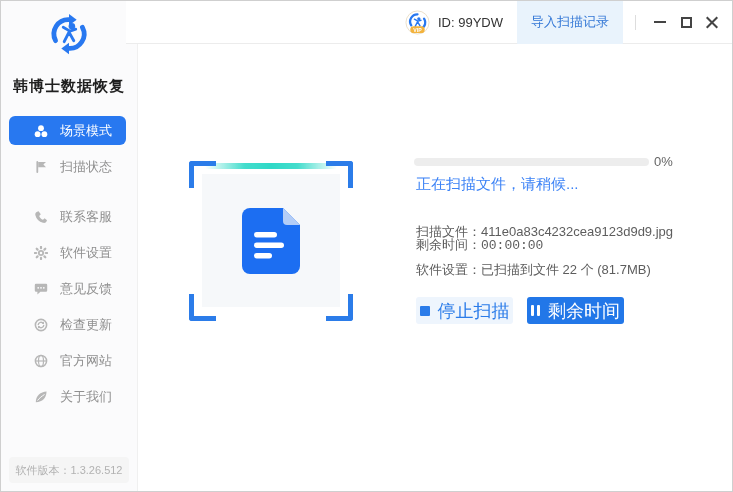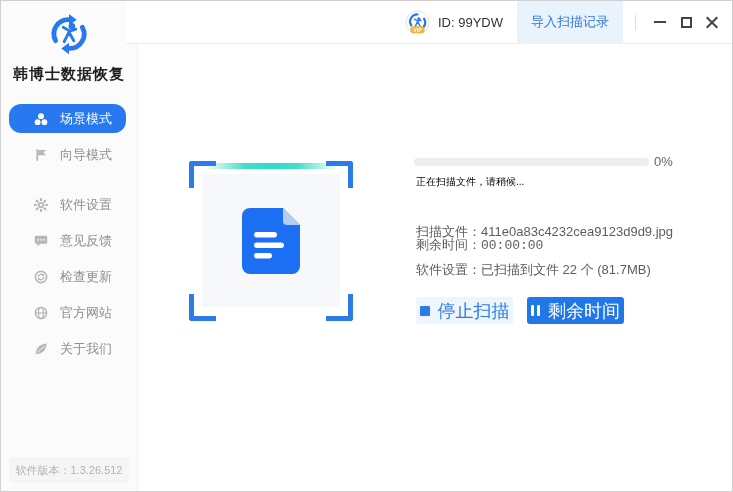--- a/index.html
+++ b/index.html
@@ -10,26 +10,26 @@
     border:1px solid #cfcfcf; overflow:hidden;
   }
   
   .sidebar {
     position:absolute; left:0; top:0; width:137px; height:100%;
     background:#fbfbfc; border-right:1px solid #f0f0f0;
   }
   .logo-wrap { text-align:center; padding-top:10px; }
   .app-title {
     text-align:center; font-size:15px; font-weight:bold; color:#1f1f1f;
-    letter-spacing:1px; margin-top:4px;
+    letter-spacing:1px; margin-top:16px;
   }
   .menu { margin-top:20px; }
   .menu-item {
     display:flex; align-items:center; height:29px; margin:0 11px 7px 8px;
-    padding-left:25px; border-radius:12px; cursor:pointer;
+    padding-left:25px; border-radius:6px; cursor:pointer;
     color:#b7b7b7; font-size:13px;
   }
   .menu-item .mi-label { color:#8f8f8f; margin-left:12px; }
   .menu-item.active { background:#2878f0; color:#fff; }
   .menu-item.active .mi-label { color:#fff; }
   .group-gap { height:14px; }
   .mi-icon { width:14px; height:14px; flex:0 0 14px; display:block; }
   .version-box {
     position:absolute; left:8px; bottom:8px; width:120px; height:26px;
     background:#f5f5f5; border-radius:4px; display:flex; align-items:center;
@@ -78,21 +78,21 @@
     filter:blur(.6px);
   }
   .doc-icon { position:absolute; left:50%; top:50%; transform:translate(-50%,-50%); }
   .scan-info { position:absolute; left:276px; top:0; width:300px; }
   .progress-row { position:absolute; left:0; top:110px; display:flex; align-items:center; }
   .progress-track {
     width:235px; height:8px; background:#ededed; border-radius:4px; overflow:hidden;
   }
   .progress-fill { height:100%; width:0; background:#2878f0; border-radius:4px; }
   .progress-label { font-size:13px; color:#666; margin-left:5px; }
-  .status-title { position:absolute; left:2px; top:131px; font-size:10px; color:#000000; }
+  .status-title { position:absolute; left:2px; top:131px; font-size:15px; color:#3b82f6; }
   .detail-row { position:absolute; left:2px; font-size:13px; color:#5d5d5d; }
   .detail-row .dr-value { color:#5d5d5d; }
   .dr-1 { top:179px; } .dr-2 { top:192px;font-family:Liberation Mono, monospace; } .dr-3 { top:217px; }
   .btn-row { position:absolute; left:2px; top:253px; display:flex; }
   .btn {
     height:27px; width:97px; display:flex; align-items:center; justify-content:center;
     font-size:18px; border:none; border-radius:3px; cursor:pointer; font-family:inherit;
   }
   .btn-stop { background:#eef5fd; color:#2b7ce9; margin-right:14px; }
   .stop-glyph { width:10px; height:10px; background:#2b7ce9; margin-right:8px; border-radius:1px; }
@@ -128,23 +128,29 @@
             <circle cx="3.6" cy="10.2" r="2.9"></circle>
             <circle cx="10.4" cy="10.2" r="2.9"></circle>
         </svg>
         <span class="mi-label">场景模式</span>
       </div>
       <div class="menu-item">
         <svg class="mi-icon" viewBox="0 0 14 14" fill="currentColor">
           <rect x="2.4" y="1" width="1.8" height="12" rx="0.9"></rect>
           <path d="M4.2 2 H12 L9.4 4.6 L12 7.2 H4.2 Z"></path>
         </svg>
-        <span class="mi-label">向导模式</span>
+        <span class="mi-label">扫描状态</span>
       </div>
       <div class="group-gap"></div>
+      <div class="menu-item">
+        <svg class="mi-icon" viewBox="0 0 14 14" fill="currentColor">
+          <path d="M4.6 1.2 L6.8 4.3 L5.2 5.9 C5.8 7.7 7.2 9.1 9 9.8 L10.6 8.2 L13 10.3 C12.6 12.3 11 13.3 9 12.8 C5 11.8 2.2 8.8 1.3 5 C0.8 3.2 2.5 1.6 4.6 1.2 Z"></path>
+        </svg>
+        <span class="mi-label">联系客服</span>
+      </div>
       <div class="menu-item">
         <svg class="mi-icon" viewBox="0 0 14 14">
           <circle cx="7" cy="7" r="2.2" fill="none" stroke="currentColor" stroke-width="1.8"></circle>
           <g stroke="currentColor" stroke-width="2.2" stroke-linecap="round">
             <line x1="7" y1="0.9" x2="7" y2="2.2"></line>
               <line x1="7" y1="11.8" x2="7" y2="13.1"></line>
             <line x1="0.9" y1="7" x2="2.2" y2="7"></line>
               <line x1="11.8" y1="7" x2="13.1" y2="7"></line>
             <line x1="2.7" y1="2.7" x2="3.6" y2="3.6"></line>
               <line x1="10.4" y1="10.4" x2="11.3" y2="11.3"></line>

